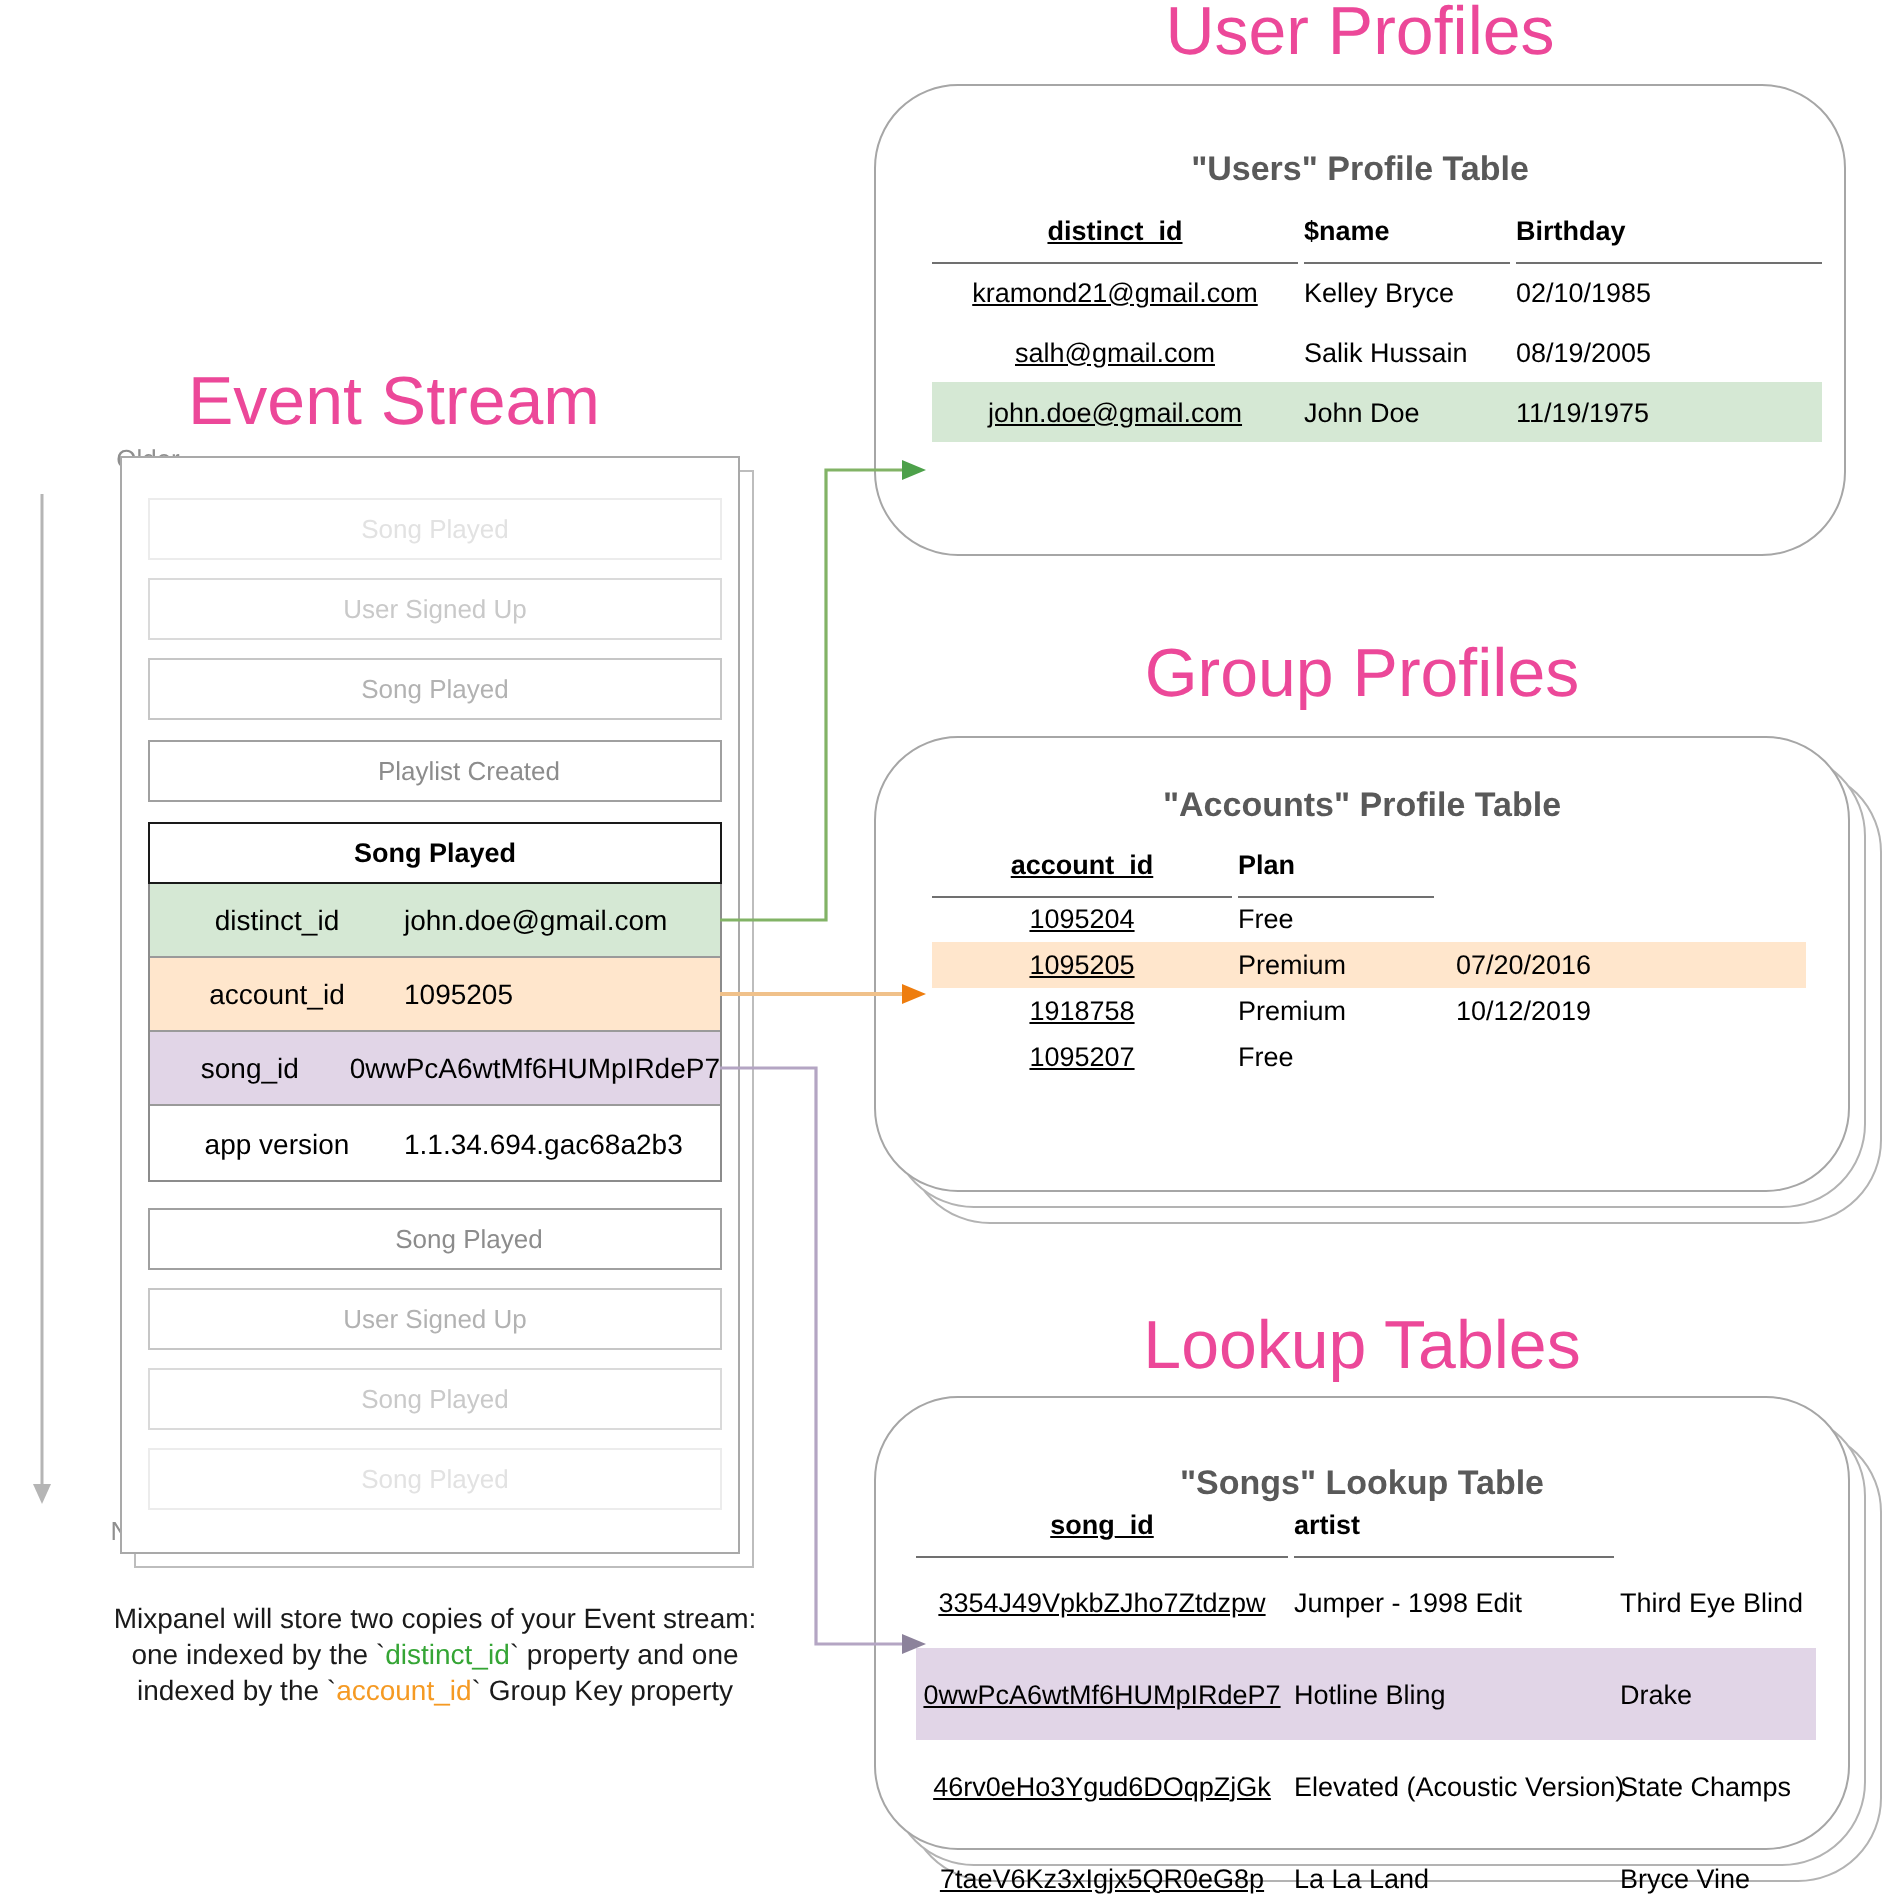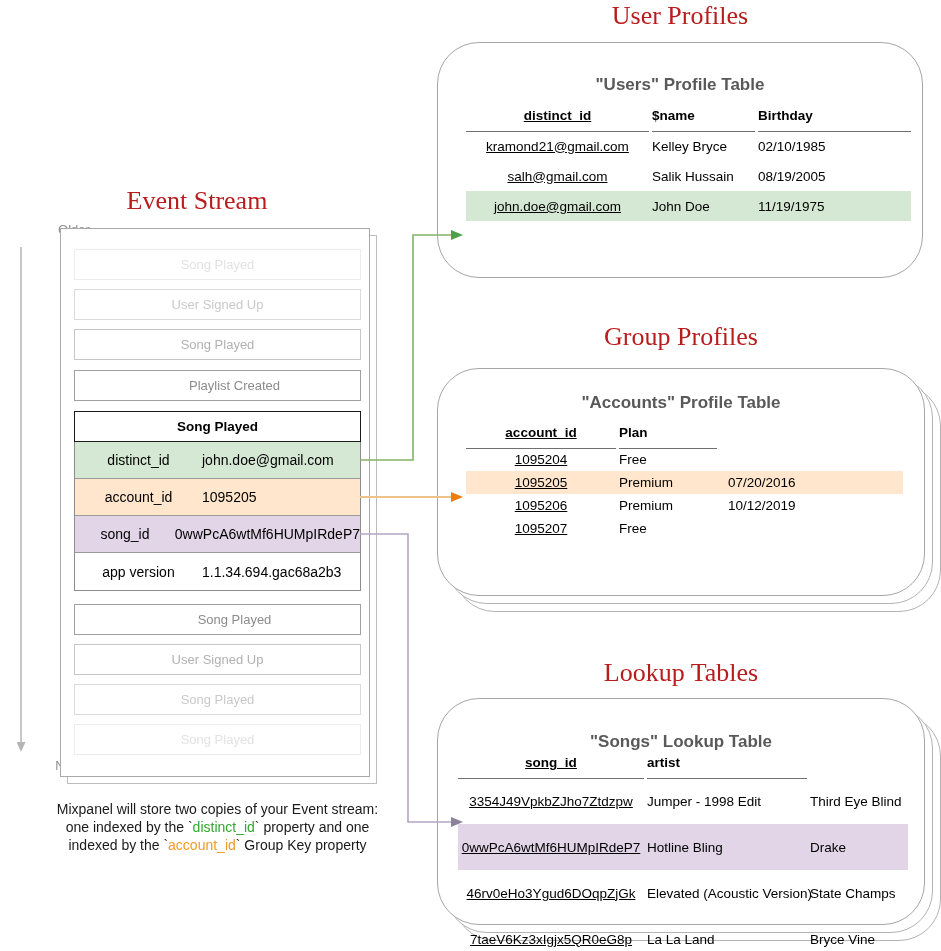--- a/index.html
+++ b/index.html
@@ -1,21 +1,21 @@
 <!DOCTYPE html>
 <html><head>
 <meta charset="utf-8">
 <style>
   html,body{margin:0;padding:0;background:#fff;}
   .canvas{
     position:relative;width:941px;height:951px;background:#fff;overflow:hidden;
     font-family:"Liberation Sans",sans-serif;color:#000;
   }
   
-  .section-title{position:absolute;font-size:26px;line-height:30px;color:#b91c1c;text-align:center;font-family:Liberation Serif, serif;}
+  .section-title{position:absolute;font-size:34px;line-height:30px;color:#ec4899;text-align:center;}
   
   .card,.stack-layer{position:absolute;background:#fff;border:1.6px solid #a6a6a6;border-radius:42px;box-sizing:border-box;}
   .stack-layer{border-color:#b3b3b3;}
   .card-title{position:absolute;left:0;width:100%;text-align:center;font-size:17px;font-weight:bold;color:#595959;}
   
   .ptable{position:absolute;}
   .trow{display:grid;column-gap:3px;align-items:center;font-size:13.5px;}
   .trow.header .cell{font-weight:bold;border-bottom:1.5px solid #707070;height:100%;display:flex;align-items:center;}
   .trow.header .cell.c-first{justify-content:center;}
   .cell{white-space:nowrap;overflow:visible;}
@@ -167,21 +167,21 @@
         <div class="cell c-first">1095204</div>
         <div class="cell c-left">Free</div>
         <div class="cell c-left col3"></div>
       </div>
       <div class="trow hl-orange">
         <div class="cell c-first">1095205</div>
         <div class="cell c-left">Premium</div>
         <div class="cell c-left col3">07/20/2016</div>
       </div>
       <div class="trow">
-        <div class="cell c-first">1095206</div>
+        <div class="cell c-first">1918758</div>
         <div class="cell c-left">Premium</div>
         <div class="cell c-left col3">10/12/2019</div>
       </div>
       <div class="trow">
         <div class="cell c-first">1095207</div>
         <div class="cell c-left">Free</div>
         <div class="cell c-left col3"></div>
       </div>
     </div>
   </div>

